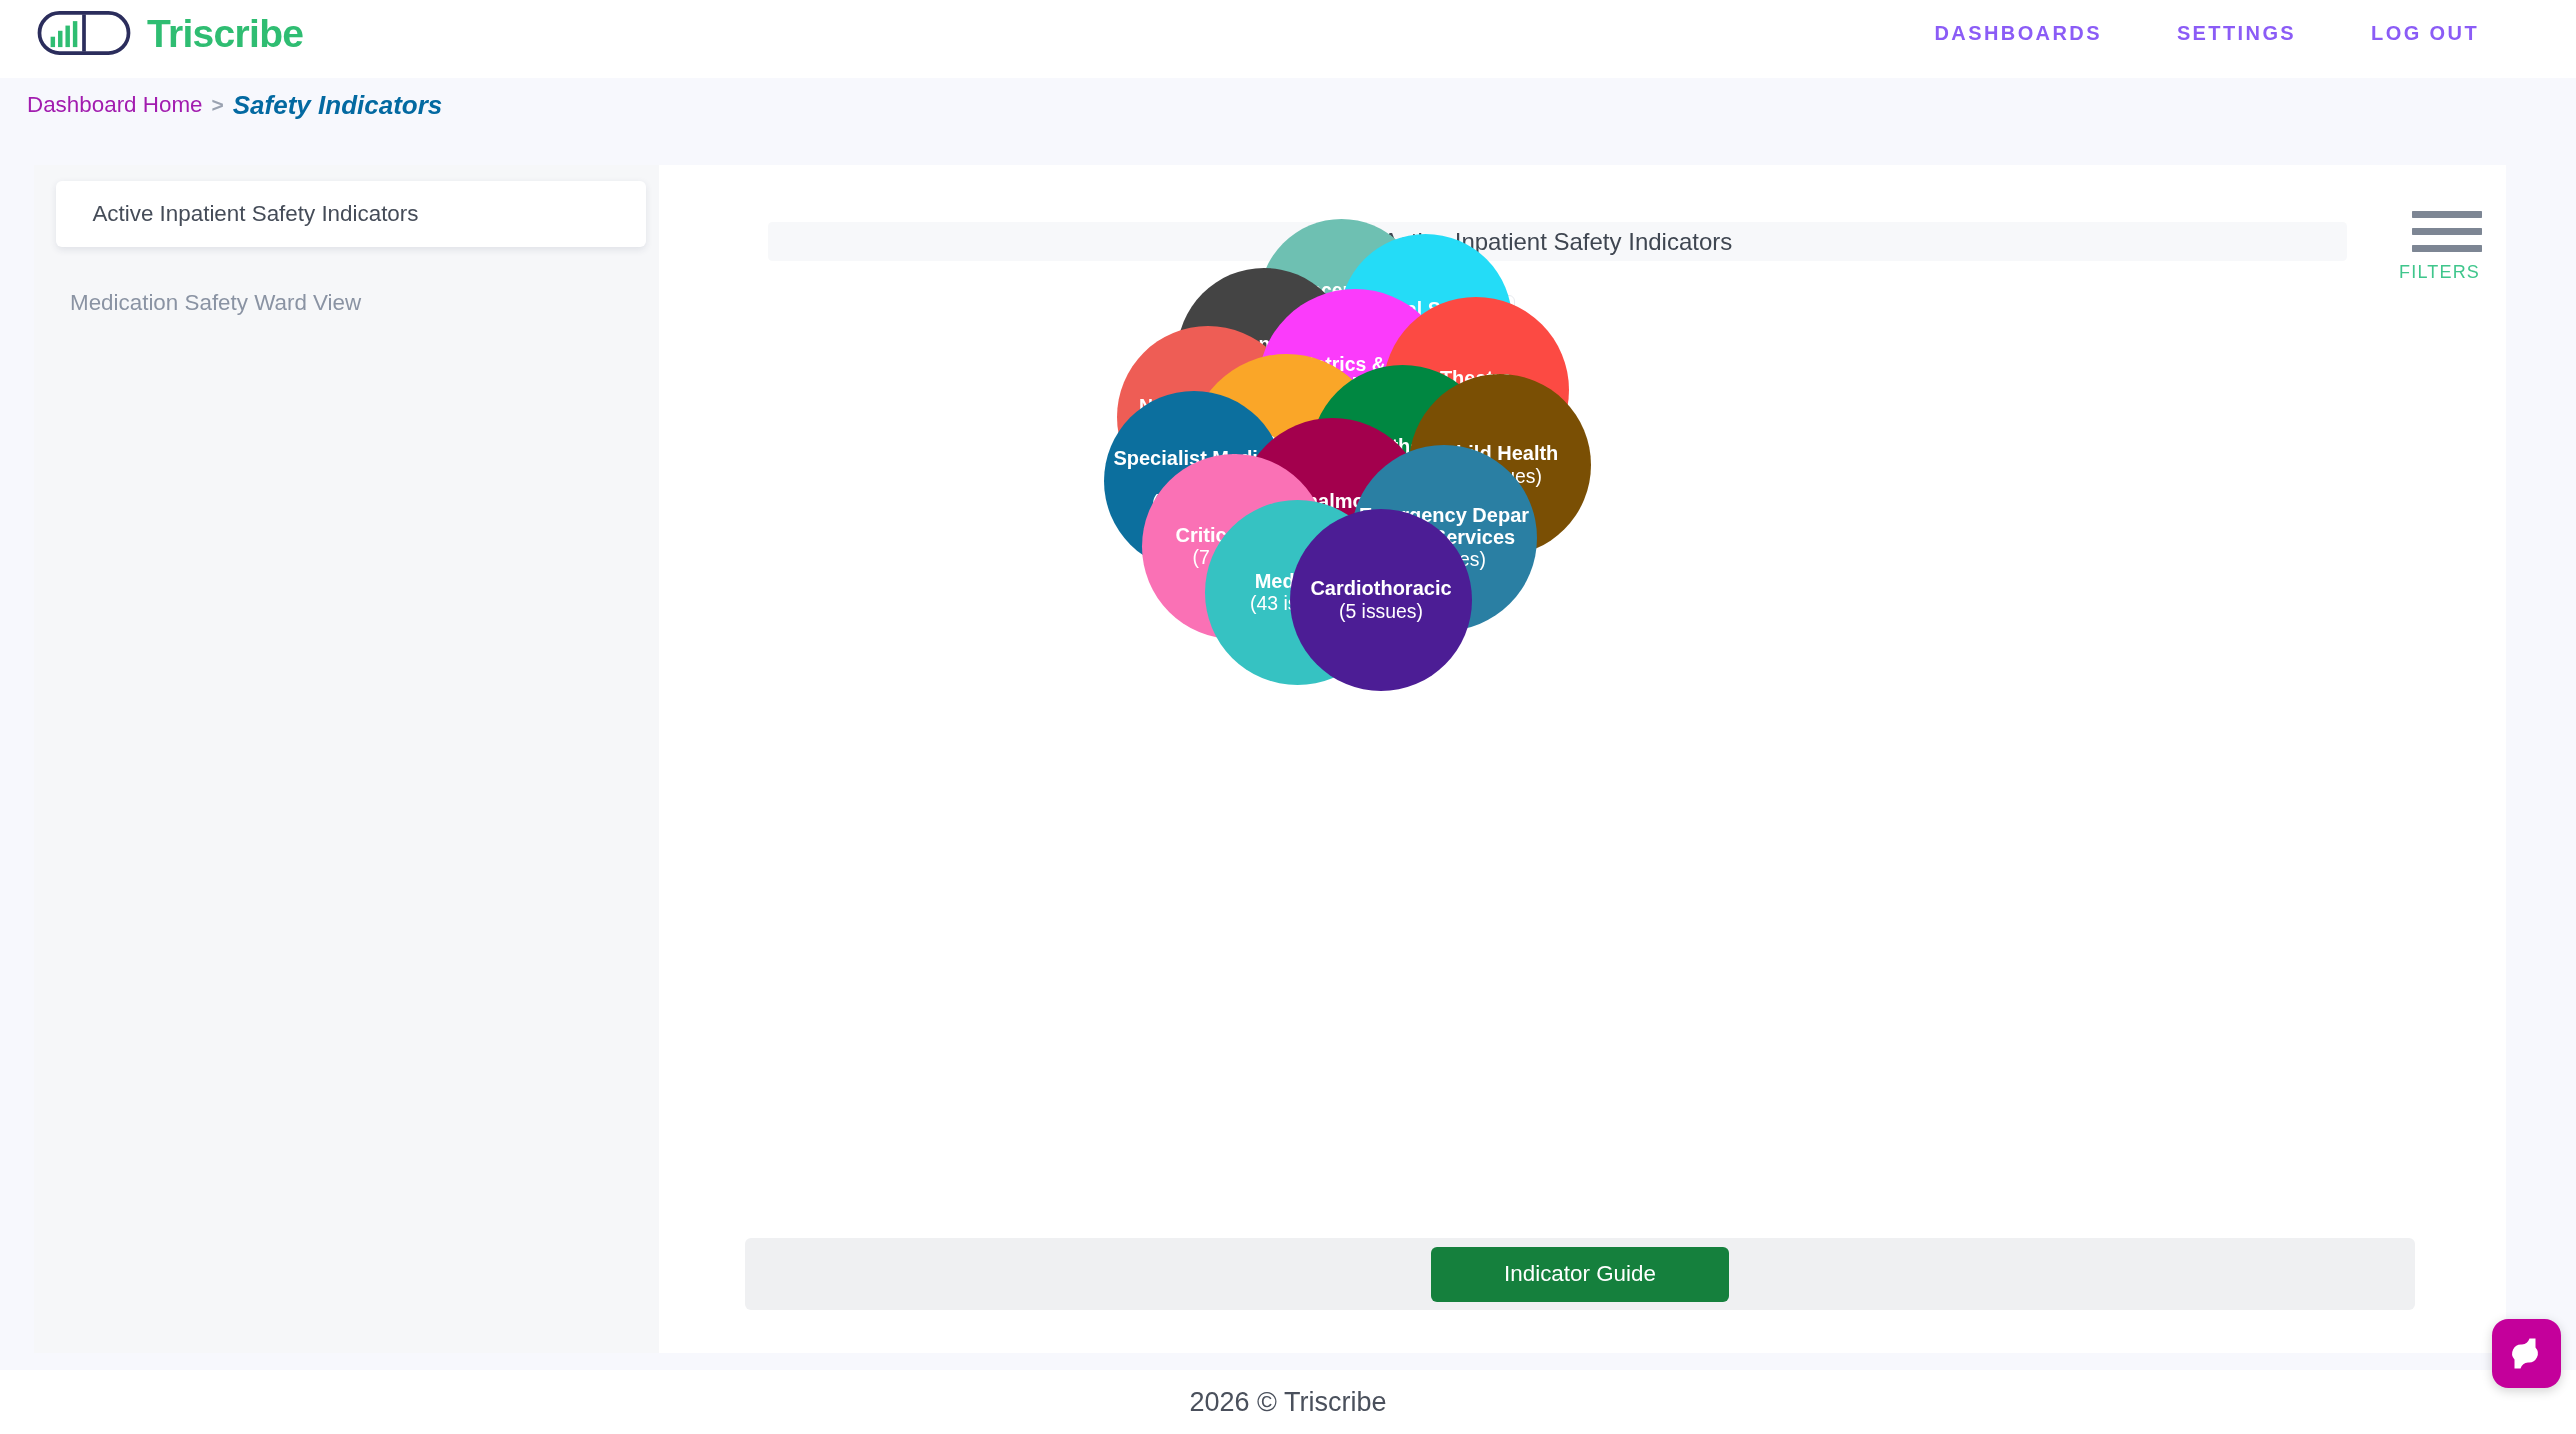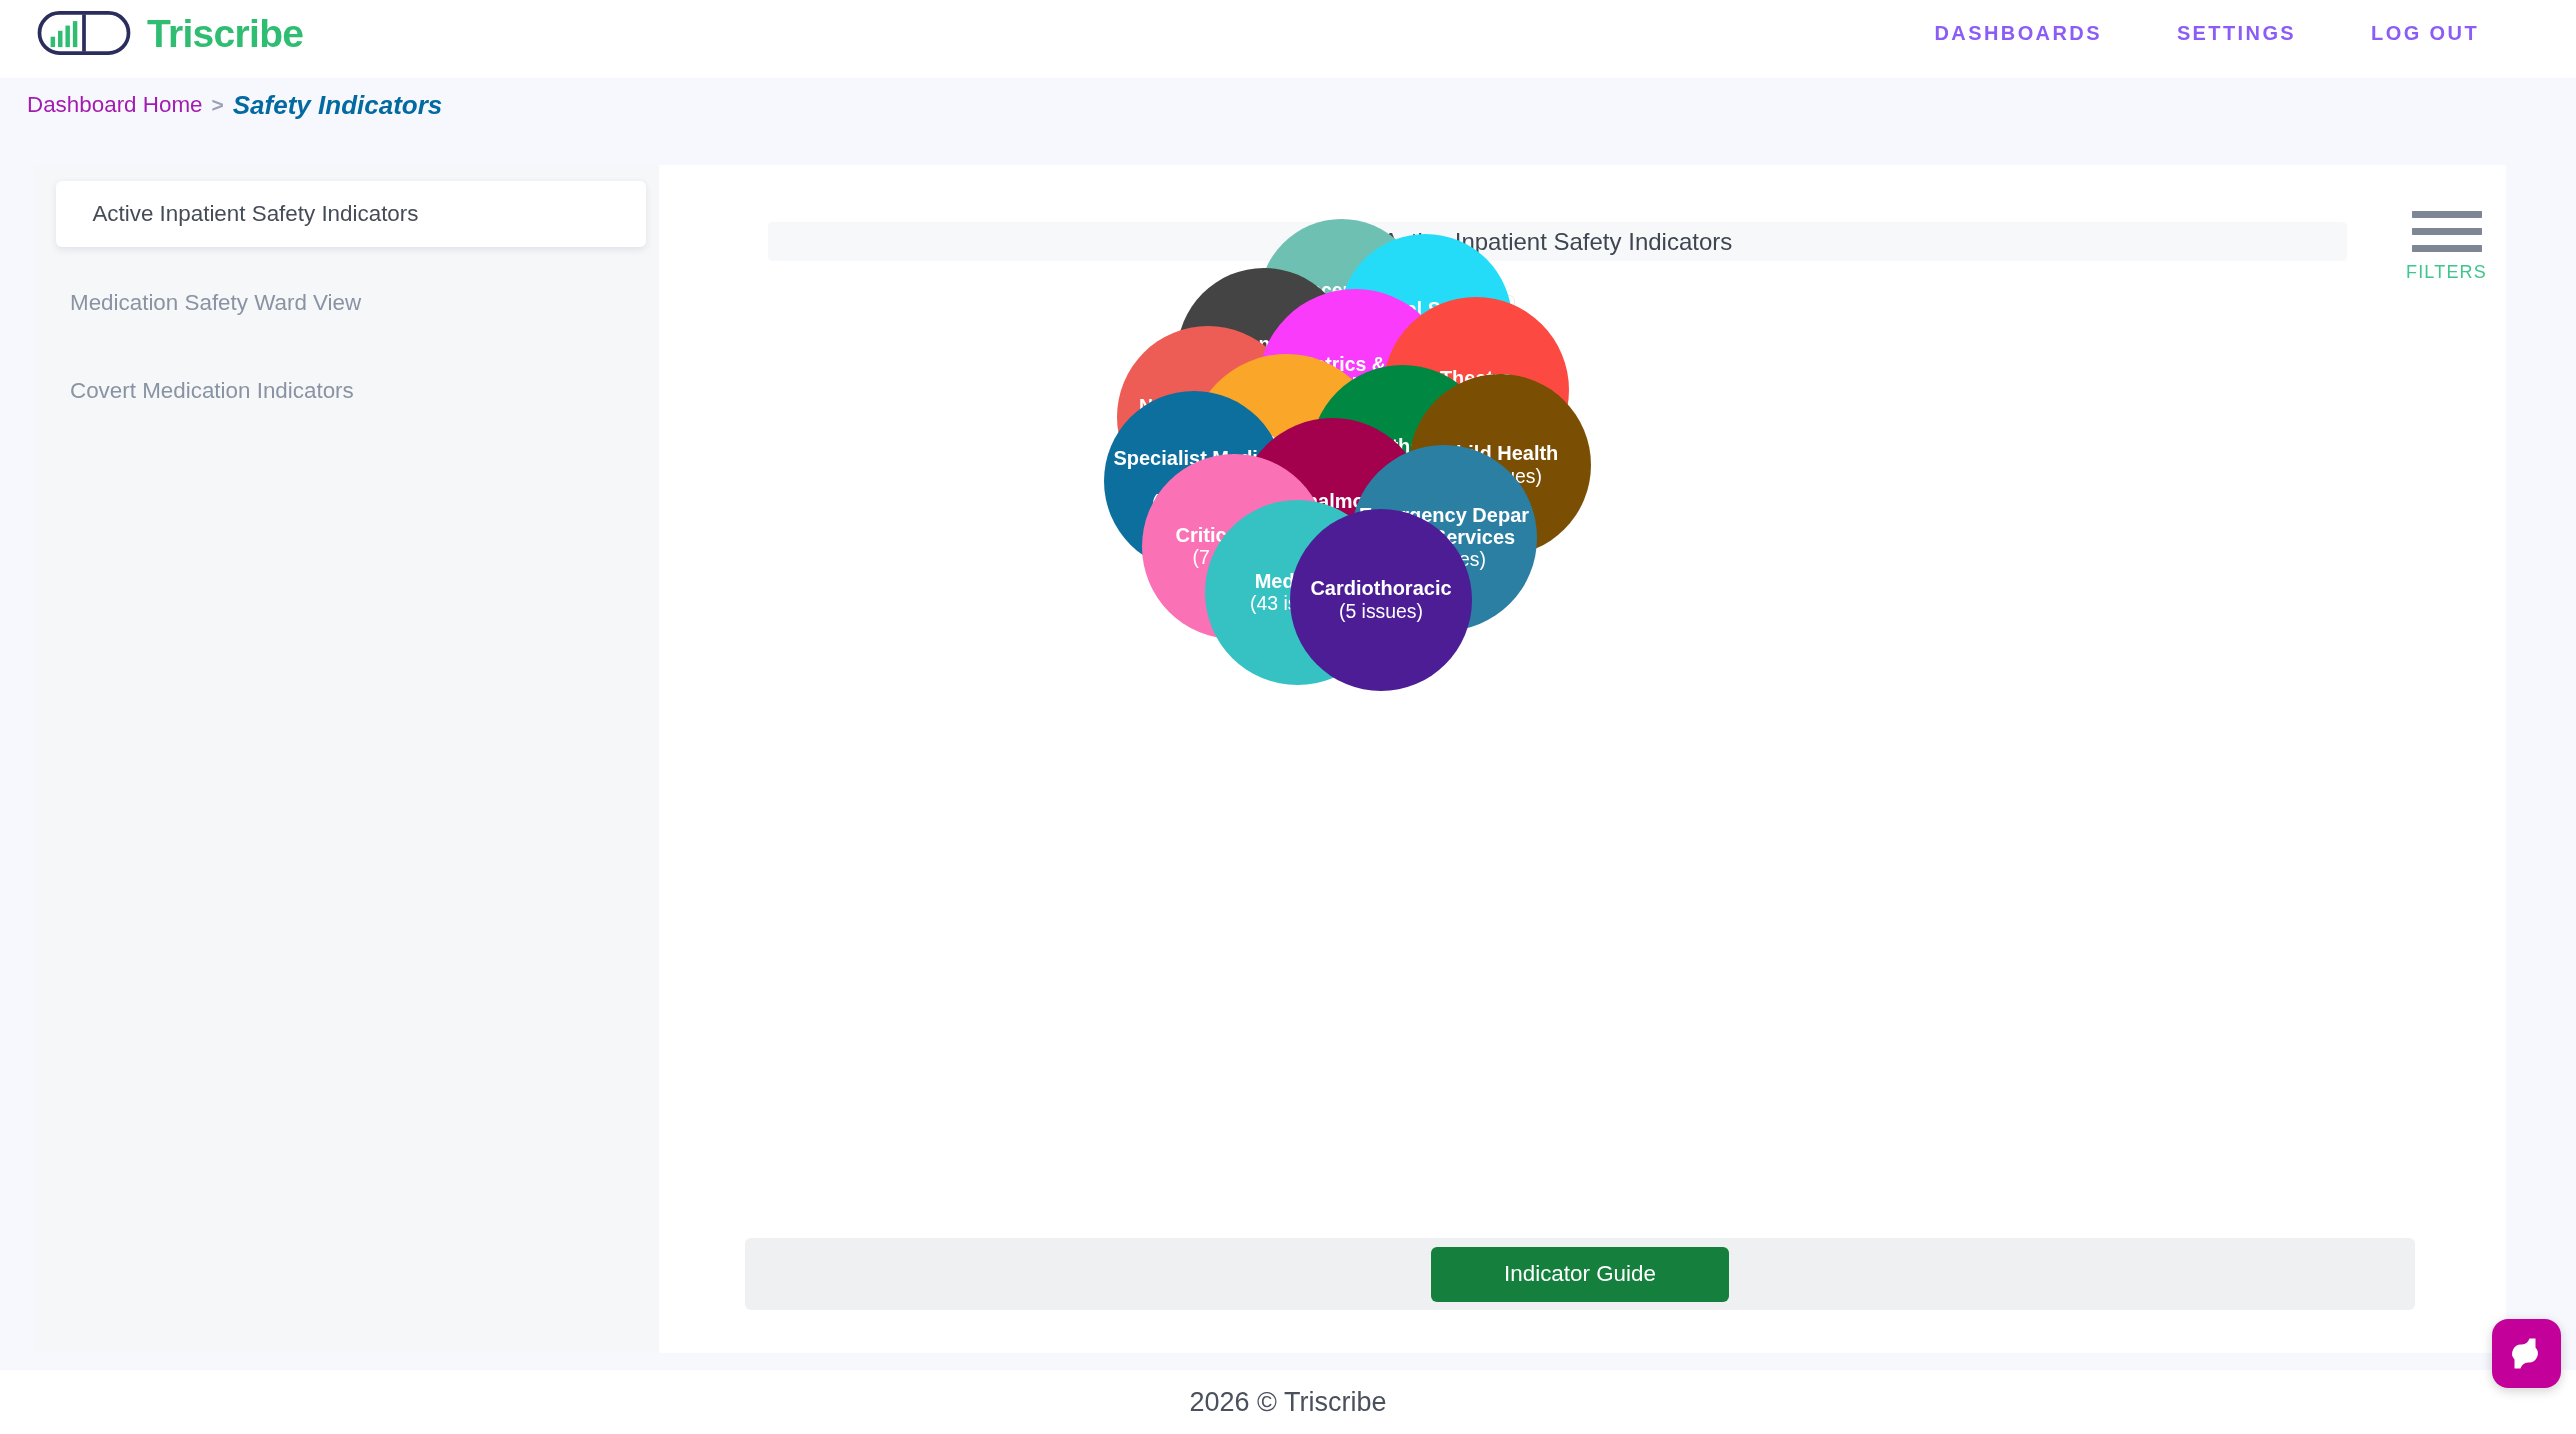--- a/index.html
+++ b/index.html
@@ -65,21 +65,21 @@
 
   
   .main {
     position: absolute; left: 659px; top: 33px;
     width: 1847px; height: 1188px;
     background: #ffffff;
   }
 
   .filters {
     position: absolute; right: 12px; top: 46px;
-    width: 95px; text-align: center; cursor: pointer;
+    width: 95px; text-align: left; cursor: pointer;
   }
   .ham { width: 70px; margin: 0 auto; }
   .ham i { display: block; height: 6.7px; background: #7d8694; margin-bottom: 10.4px; border-radius: 0.7px; }
   .ham i:last-child { margin-bottom: 0; }
   .filters-label {
     margin-top: 10.4px; font-size: 18px; color: #3fc68c; letter-spacing: 1.2px;
   }
 
   .chart-title-bar {
     position: absolute; left: 109px; top: 57px;
@@ -171,23 +171,20 @@
 
 <div class="page">
 
   <div class="sidebar">
     <div class="side-item active sp1">
       <span>Active Inpatient Safety Indicators</span>
     </div>
     <div class="side-item sp2">
       <span>Medication Safety Ward View</span>
     </div>
-    <div class="side-item sp2">
-      <span>Covert Medication Indicators</span>
-    </div>
   </div>
 
   <div class="main">
 
     <div class="filters">
       <div class="ham">
           <i></i>
           <i></i>
           <i></i>
         </div>

